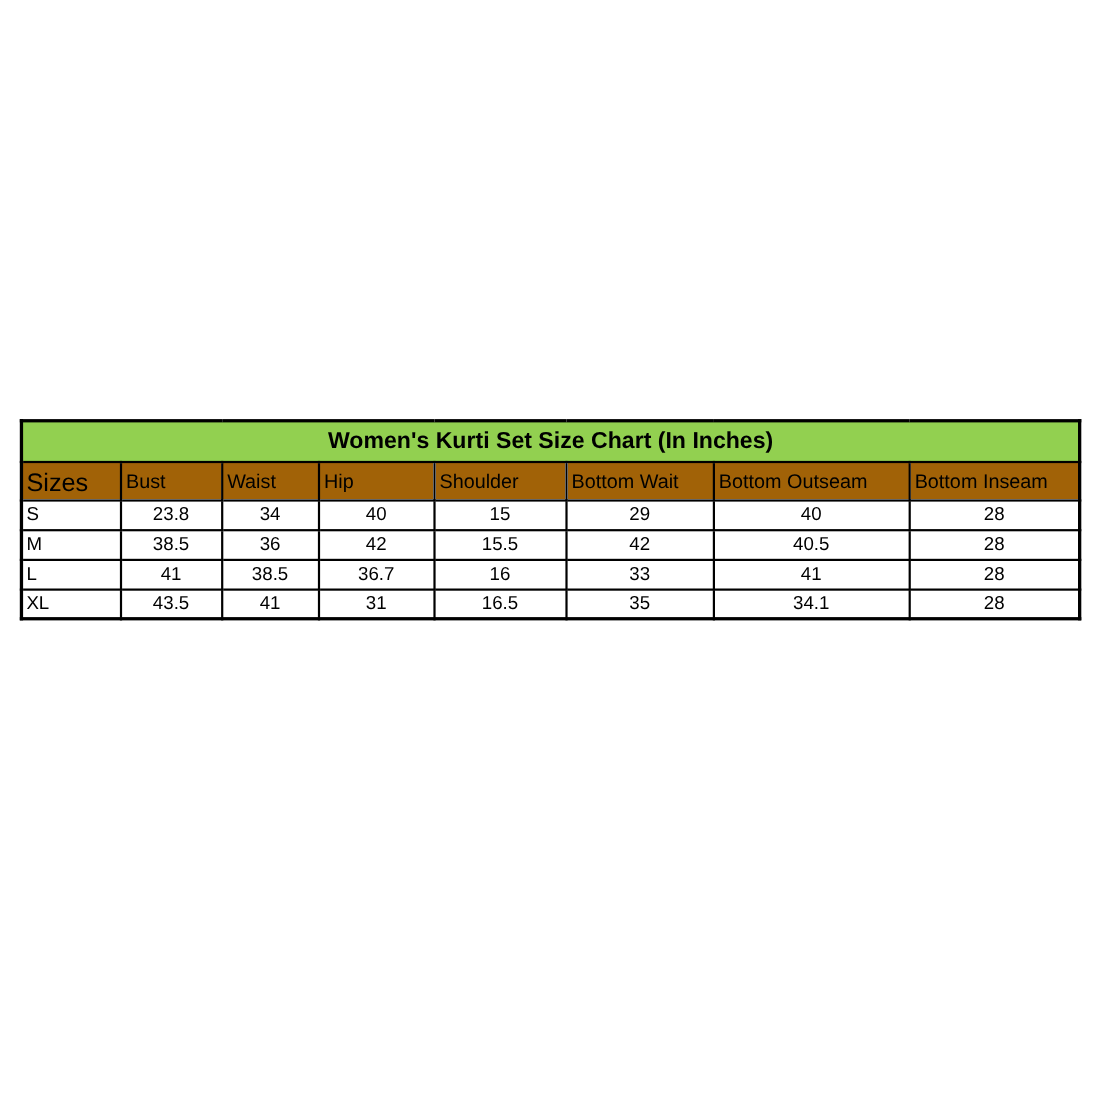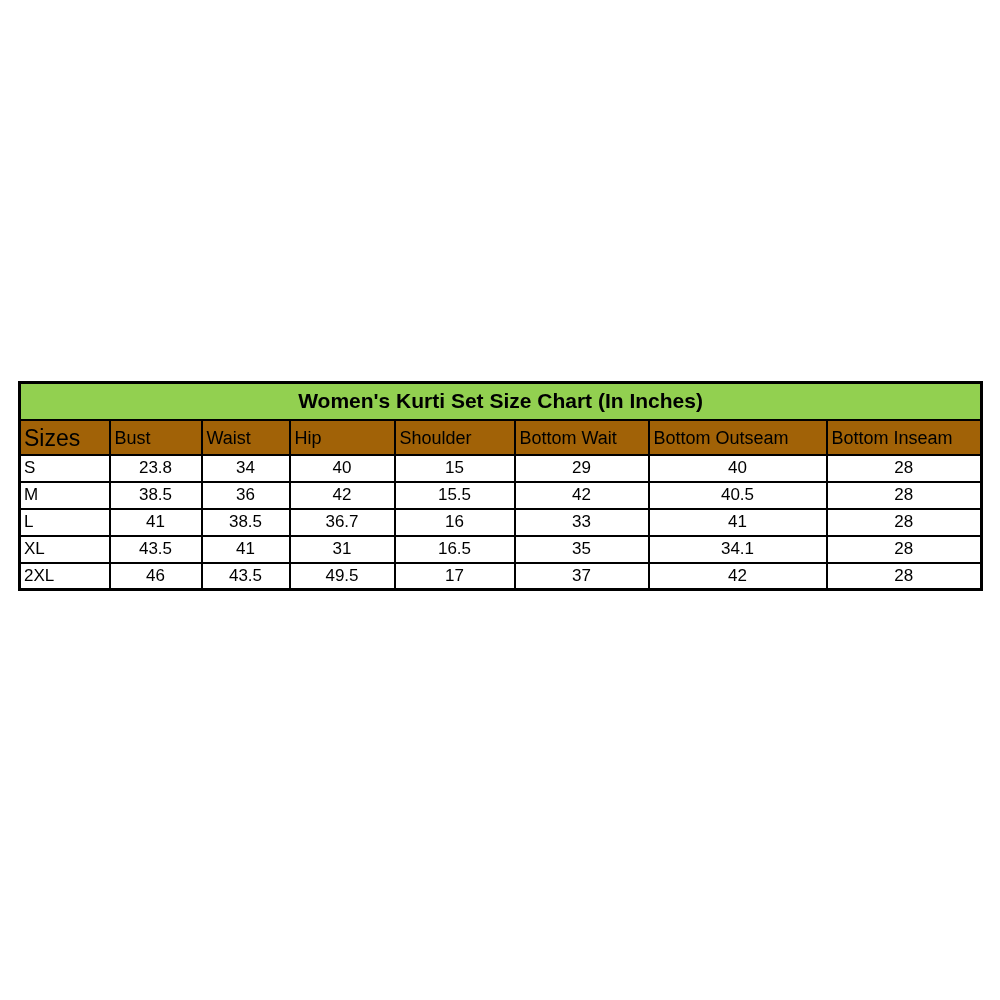--- a/index.html
+++ b/index.html
@@ -129,25 +129,15 @@
         <tr>
           <td class="size-label-cell">XL</td>
           <td>43.5</td>
           <td>41</td>
           <td>31</td>
           <td>16.5</td>
           <td>35</td>
           <td>34.1</td>
           <td>28</td>
         </tr>
-        <tr>
-          <td class="size-label-cell">2XL</td>
-          <td>46</td>
-          <td>43.5</td>
-          <td>49.5</td>
-          <td>17</td>
-          <td>37</td>
-          <td>42</td>
-          <td>28</td>
-        </tr>
       </tbody>
   </table>
 </div>
 
 </body></html>

